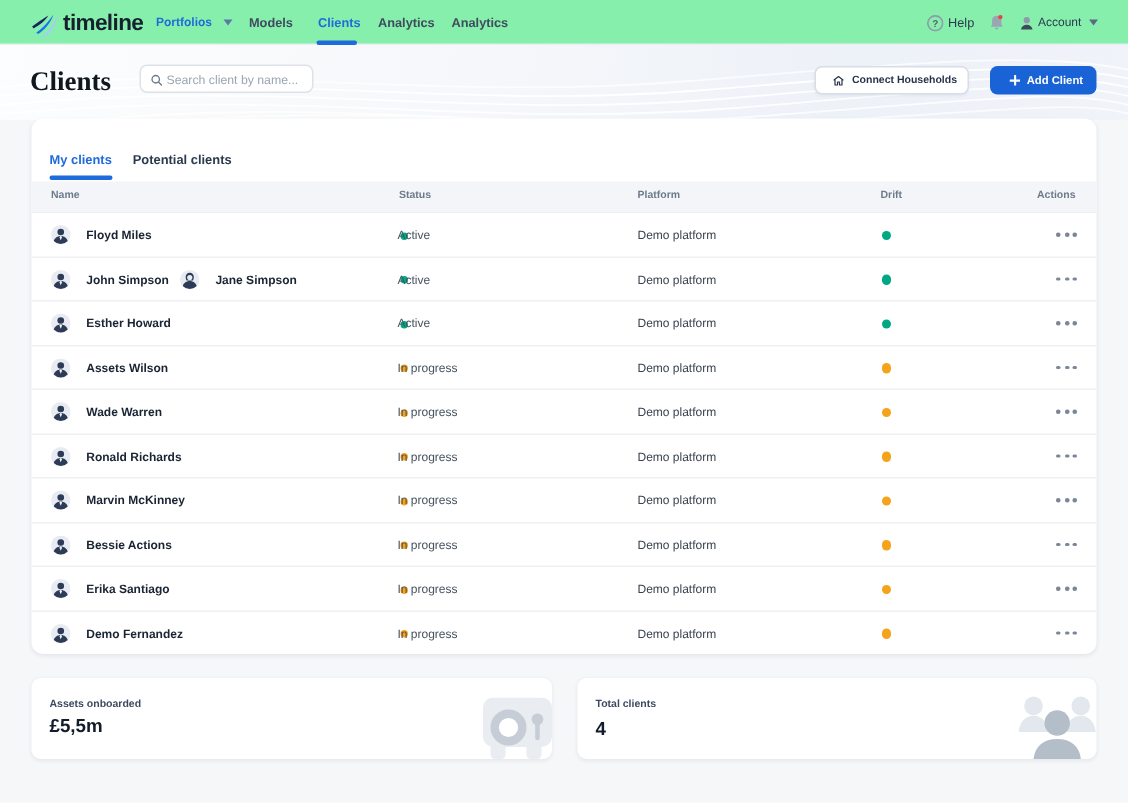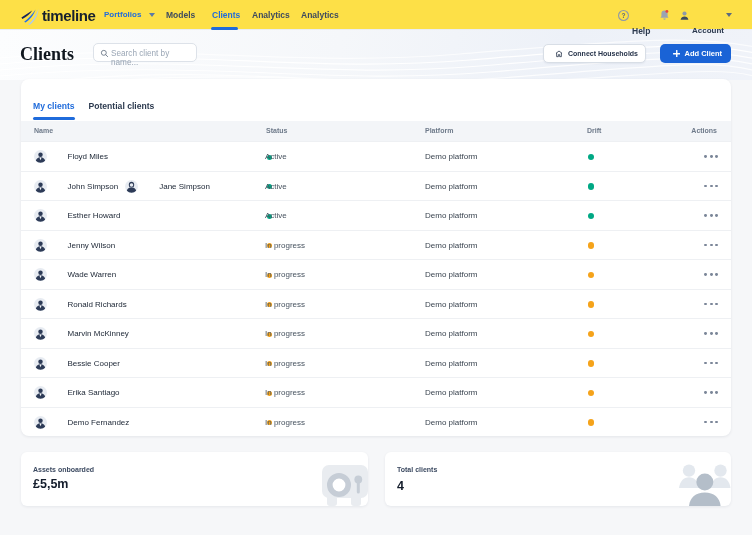--- a/index.html
+++ b/index.html
@@ -1,46 +1,46 @@
 <!DOCTYPE html>
 <html><head><meta charset="utf-8">
 <style>
 *{margin:0;padding:0;box-sizing:border-box}
 html,body{width:752px;height:535px;overflow:hidden}
 body{font-family:"Liberation Sans",sans-serif;background:#f6f7f9;position:relative;-webkit-font-smoothing:antialiased}
 
-.hdr{position:absolute;top:0;left:0;width:752px;height:30px;background:#fde047;border-bottom:1px solid #eaedf1;z-index:5}
+.hdr{position:absolute;top:0;left:0;width:752px;height:30px;background:#86efac;border-bottom:1px solid #eaedf1;z-index:5}
 .logo{position:absolute;left:19px;top:4px}
 .brand{position:absolute;left:42px;top:7px;font-size:15px;font-weight:700;letter-spacing:-.4px;color:#17202e}
 .portf{position:absolute;left:104px;top:10px;font-size:8px;font-weight:700;color:#1f6bdb}
 .pcaret{position:absolute;left:149px;top:12.5px;width:0;height:0;border-left:3.5px solid transparent;border-right:3.5px solid transparent;border-top:4px solid #5b7aa6}
 .nav{position:absolute;top:0;height:30px;font-size:8.5px;font-weight:700;color:#3f4b5e;line-height:30px}
 .nav.active{color:#1f6bdb}
 .navline{position:absolute;left:211px;top:27px;width:27px;height:3px;background:#1f6bdb;border-radius:2px;z-index:6}
-.hright{position:absolute;top:16px;height:30px;line-height:30px;font-size:8.5px;font-weight:700;color:#2c3a4f}
+.hright{position:absolute;top:0;height:30px;line-height:30px;font-size:8.5px;font-weight:400;color:#2c3a4f}
 
 .hero{position:absolute;top:30px;left:0;width:752px;height:50px;background:linear-gradient(100deg,#fcfdfe 0%,#f5f7fa 45%,#edf1f8 75%,#f0f3f9 100%);overflow:hidden}
 .title{position:absolute;left:20px;top:44px;font-family:"Liberation Serif",serif;font-size:18px;font-weight:700;color:#10171f;z-index:2}
-.search{position:absolute;left:93px;top:43px;width:104px;height:19px;background:#fff;border:1px solid #dde2e9;border-radius:5px;z-index:2}
+.search{position:absolute;left:93px;top:43px;width:116px;height:19px;background:#fff;border:1px solid #dde2e9;border-radius:5px;z-index:2}
 .search span{position:absolute;left:17px;top:5px;font-size:8.2px;color:#9aa6b5}
 .btn1{position:absolute;left:543px;top:44px;width:103px;height:19px;background:#fff;border:1px solid #d8dee6;border-radius:5px;box-shadow:0 1px 2px rgba(20,40,80,.06);z-index:2;font-size:7.5px;font-weight:700;color:#26334a}
 .btn1 em{position:absolute;left:24px;top:5.2px;font-size:7px;font-style:normal;white-space:nowrap}
 .btn2{position:absolute;left:660px;top:43.5px;width:71px;height:19.5px;background:#1a63d6;border-radius:5px;z-index:2;font-size:7.5px;font-weight:700;color:#fff}
 .btn2 em{position:absolute;left:24.5px;top:5.5px;font-style:normal;white-space:nowrap}
 
 .card{position:absolute;left:21px;top:79px;width:710px;height:357px;background:#fff;border-radius:8px;box-shadow:0 1px 3px rgba(16,30,54,.08);z-index:2}
 .tab1{position:absolute;left:12px;top:22px;font-size:8.6px;font-weight:700;color:#1f6bdb}
 .tab2{position:absolute;left:67.5px;top:22px;font-size:8.6px;font-weight:700;color:#2c3a4f}
 .tabline{position:absolute;left:12px;top:38px;width:42px;height:2.5px;border-radius:2px;background:#1f6bdb}
 .thead{position:absolute;left:0;top:42px;width:710px;height:20px;background:#f3f5f8;font-size:7px;font-weight:700;color:#6e7a8a;line-height:20px}
 .thead span{position:absolute}
 .row{position:absolute;left:0;width:710px;height:29.5px;border-top:1px solid #eef0f3}
 .cell{position:absolute;line-height:29.5px;white-space:nowrap}
 .name{left:12.5px;font-size:8px;color:#1a2433;display:flex;align-items:center;height:29.5px}
-.name b{font-weight:400;margin-left:21px}
+.name b{font-weight:700;margin-left:11px}
 .name .sp{width:7px;display:inline-block}
 .av{display:block}
 .stx{left:244px;font-size:8px;color:#46525f}
 .pf{left:404px;font-size:8px;color:#39434f}
 .dot{position:absolute;top:12.5px;width:5px;height:5px;border-radius:50%}
 .st-green{background:#00a884}
 .st-orange{background:#f5a31a}
 .ddot{position:absolute;left:566.5px;top:11.5px;width:6.5px;height:6.5px;border-radius:50%}
 .ddot.st-green{background:#00a884}
 .ddot.st-orange{background:#f5a31a}
@@ -198,21 +198,21 @@
       </span>
 </div>
 <div class="row" style="top:150.5px">
 <span class="cell name">
         <svg class="av" width="13" height="13" viewBox="0 0 24 24">
           <circle cx="12" cy="12" r="12" fill="#e8ecf2"></circle>
           <circle cx="12" cy="8.6" r="4.1" fill="#2d3b57"></circle>
           <path d="M12 13.5c-4.4 0-7.6 2.6-8.6 6.2a12 12 0 0 0 17.2 0c-1-3.6-4.2-6.2-8.6-6.2z" fill="#2d3b57"></path>
           <path d="M12 13.2l-1.7 1.5 1.7 4 1.7-4z" fill="#f3f5f8"></path>
         </svg>
-        <b>Jenny Wilson</b>
+        <b>Assets Wilson</b>
       </span>
 <span class="dot st-orange" style="left:246px"></span>
       <span class="cell stx">In progress</span>
 <span class="cell pf">Demo platform</span>
 <span class="ddot st-orange"></span>
 <span class="acts">
         <i></i>
         <i></i>
         <i></i>
       </span>
@@ -278,21 +278,21 @@
       </span>
 </div>
 <div class="row" style="top:268.5px">
 <span class="cell name">
         <svg class="av" width="13" height="13" viewBox="0 0 24 24">
           <circle cx="12" cy="12" r="12" fill="#e8ecf2"></circle>
           <circle cx="12" cy="8.6" r="4.1" fill="#2d3b57"></circle>
           <path d="M12 13.5c-4.4 0-7.6 2.6-8.6 6.2a12 12 0 0 0 17.2 0c-1-3.6-4.2-6.2-8.6-6.2z" fill="#2d3b57"></path>
           <path d="M12 13.2l-1.7 1.5 1.7 4 1.7-4z" fill="#f3f5f8"></path>
         </svg>
-        <b>Bessie Cooper</b>
+        <b>Bessie Actions</b>
       </span>
 <span class="dot st-orange" style="left:246px"></span>
       <span class="cell stx">In progress</span>
 <span class="cell pf">Demo platform</span>
 <span class="ddot st-orange"></span>
 <span class="acts">
         <i></i>
         <i></i>
         <i></i>
       </span>

